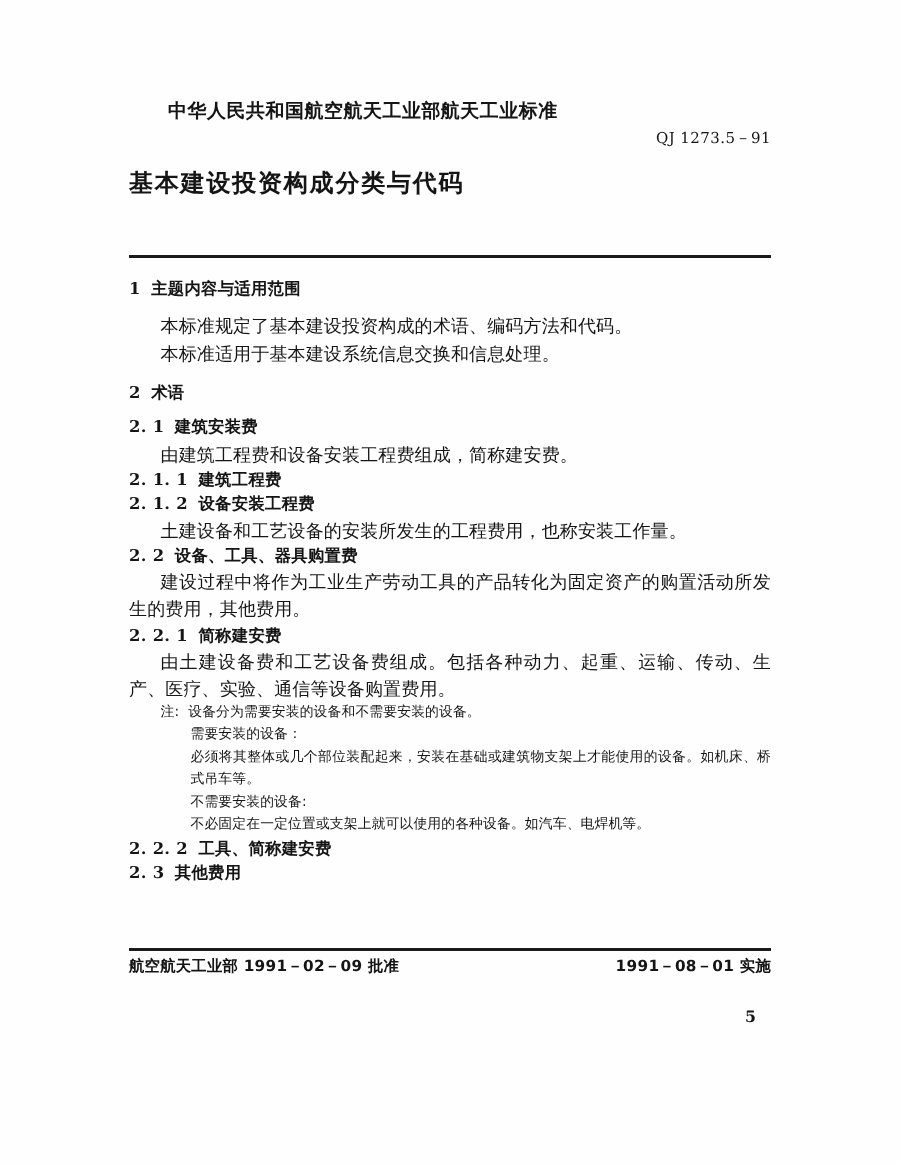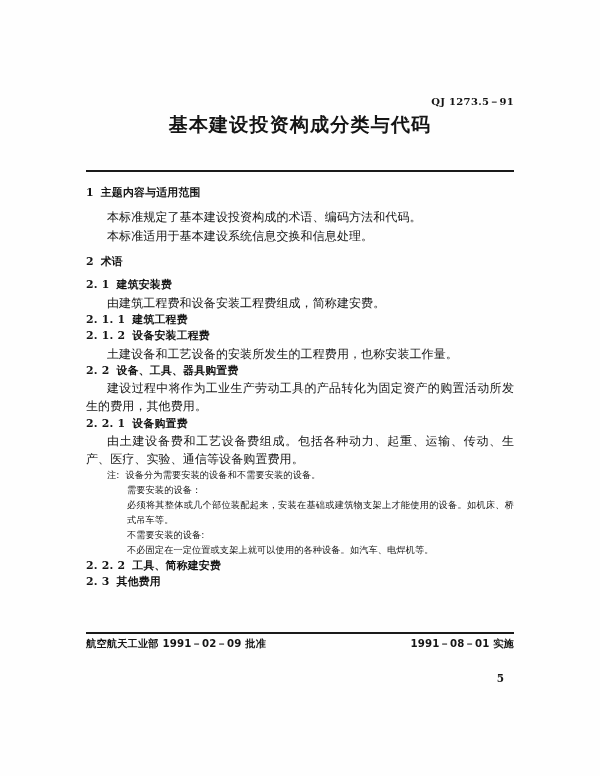--- a/index.html
+++ b/index.html
@@ -35,34 +35,33 @@
     left: 26px;
     top: 66px;
     font-size: 12.6px;
     font-weight: bold;
     letter-spacing: 0.4px;
     white-space: nowrap;
   }
   .std-no {
     position: absolute;
     right: 0px;
-    top: 95px;
+    top: 85px;
     font-size: 10px;
-    font-weight: bold;
+    font-weight: normal;
     font-family: "DejaVu Serif", "Liberation Serif", serif;
     letter-spacing: 0.3px;
     white-space: nowrap;
   }
   .doc-title {
     position: absolute;
     left: 0;
     top: 112px;
     width: 428px;
-    text-align: center;
-    font-size: 19px;
+    font-size: 16px;
     font-weight: bold;
     letter-spacing: 1.2px;
   }
   .rule-top {
     position: absolute;
     left: 0;
     top: 170px;
     width: 428px;
     height: 2px;
     background: #1a1a1a;
@@ -163,20 +162,21 @@
     font-weight: bold;
     font-family: "DejaVu Serif","Liberation Serif",serif;
   }
 </style>
 </head>
 <body>
 
 <div id="page">
   <div id="sheet">
 
+    <div class="org-line">中华人民共和国航空航天工业部航天工业标准</div>
     <div class="std-no">QJ 1273.5－91</div>
     <div class="doc-title">基本建设投资构成分类与代码</div>
     <div class="rule-top"></div>
 
     <div id="body">
 
       <div class="h1"><span class="num">1</span><span>主题内容与适用范围</span></div>
       <div class="gap-s"></div>
       <p class="para">本标准规定了基本建设投资构成的术语、编码方法和代码。</p>
       <p class="para">本标准适用于基本建设系统信息交换和信息处理。</p>
@@ -189,21 +189,21 @@
       <p class="para">由建筑工程费和设备安装工程费组成，简称建安费。</p>
 
       <div class="h3"><span class="num">2. 1. 1</span><span>建筑工程费</span></div>
 
       <div class="h3"><span class="num">2. 1. 2</span><span>设备安装工程费</span></div>
       <p class="para">土建设备和工艺设备的安装所发生的工程费用，也称安装工作量。</p>
 
       <div class="h2"><span class="num">2. 2</span><span>设备、工具、器具购置费</span></div>
       <p class="para">建设过程中将作为工业生产劳动工具的产品转化为固定资产的购置活动所发生的费用，其他费用。</p>
 
-      <div class="h3"><span class="num">2. 2. 1</span><span>设备购置费</span></div>
+      <div class="h3"><span class="num">2. 2. 1</span><span>简称建安费</span></div>
       <p class="para">由土建设备费和工艺设备费组成。包括各种动力、起重、运输、传动、生产、医疗、实验、通信等设备购置费用。</p>
 
       <div class="note">
         <div class="note-row">
           <span class="note-label">注:</span>
           <span>设备分为需要安装的设备和不需要安装的设备。</span>
         </div>
         <div class="note-sub">需要安装的设备：</div>
         <div class="note-sub hang">必须将其整体或几个部位装配起来，安装在基础或建筑物支架上才能使用的设备。如机床、桥式吊车等。</div>
         <div class="note-sub">不需要安装的设备:</div>

